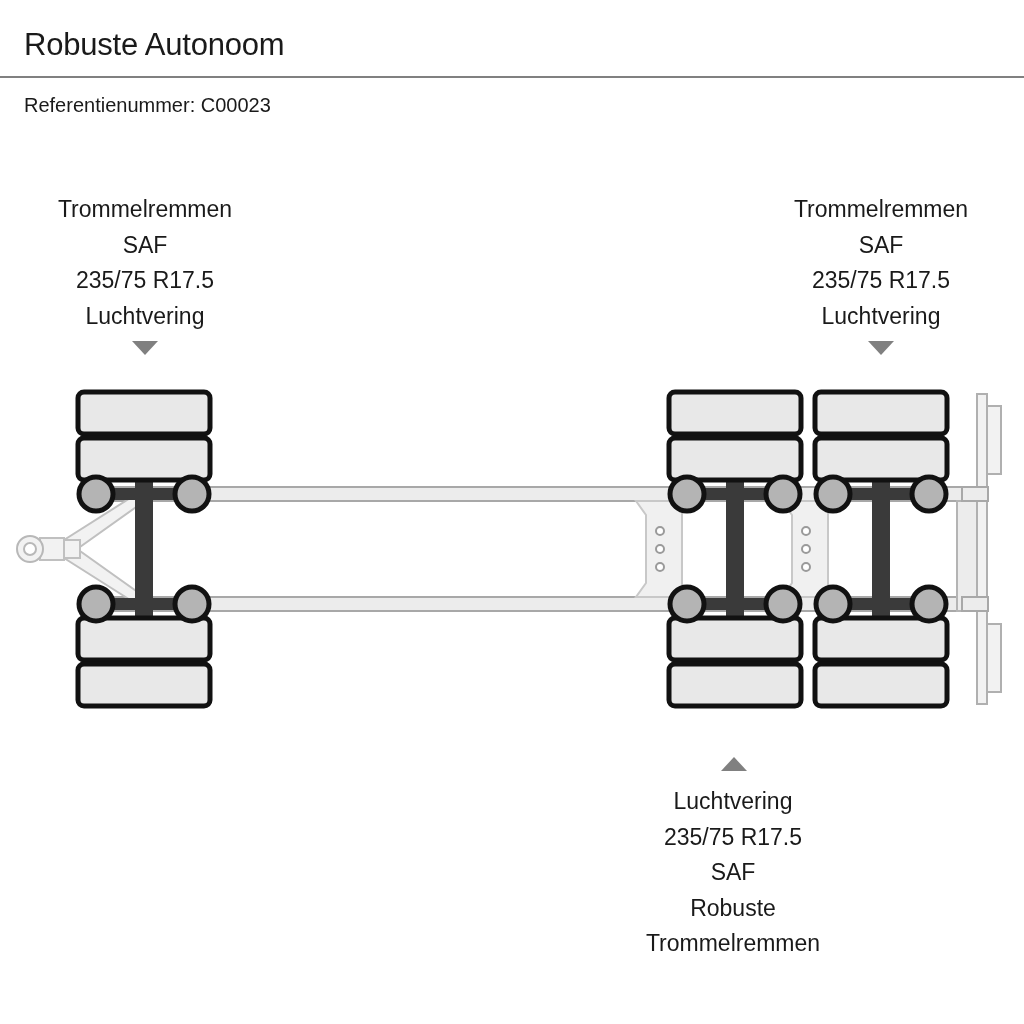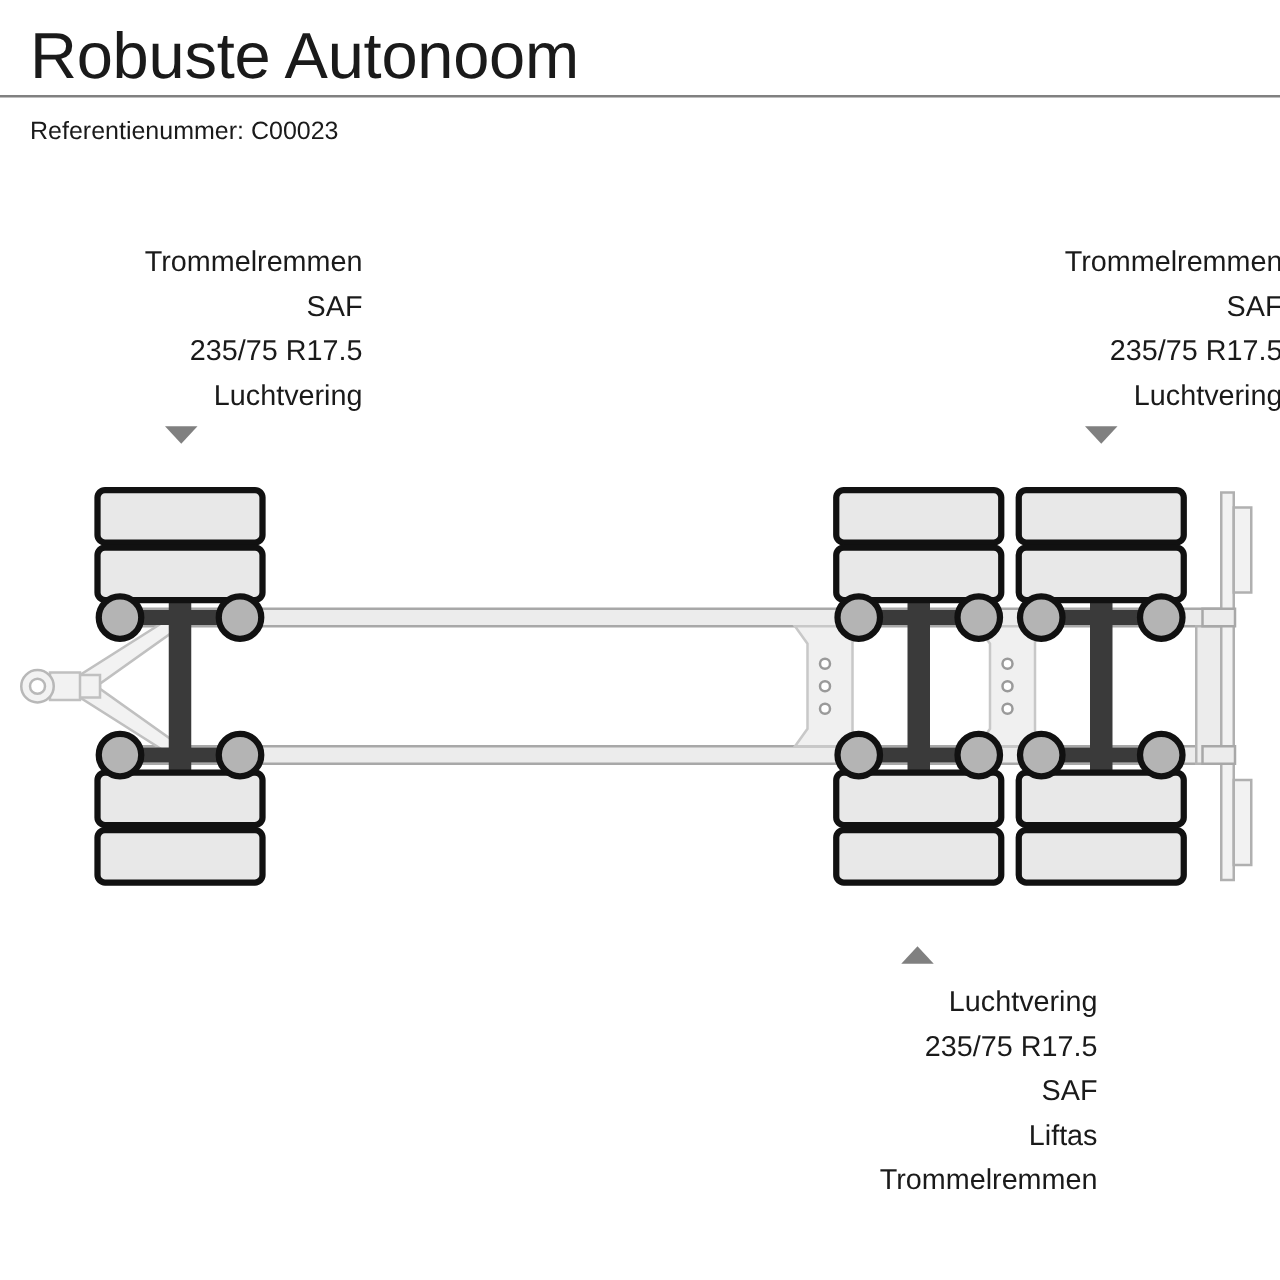--- a/index.html
+++ b/index.html
@@ -20,21 +20,21 @@
   #header {
     position: absolute;
     left: 0; top: 0;
     width: 1024px;
     height: 78px;
   }
   #page-title {
     position: absolute;
     left: 24px;
     top: 22px;
-    font-size: 52px;
+    font-size: 31px;
     font-weight: 400;
     letter-spacing: -0.2px;
     color: #1a1a1a;
     line-height: 46px;
     white-space: nowrap;
   }
   #header-divider {
     position: absolute;
     left: 0;
     top: 76px;
@@ -57,21 +57,21 @@
 
   
   .annotation {
     position: absolute;
     text-align: center;
     font-size: 23px;
     line-height: 35.5px;
     color: #1a1a1a;
     white-space: nowrap;
   }
-  .annotation .line { display: block; text-align: right; }
+  .annotation .line { display: block; }
 
   #label-front {
     left: 0px;
     top: 192px;
     width: 290px;
   }
   #label-rear-right {
     left: 736px;
     top: 192px;
     width: 290px;
@@ -137,21 +137,21 @@
   <span class="line">235/75 R17.5</span>
   <span class="line">Luchtvering</span>
 </div>
 <div class="tri tri-down" id="tri-rear"></div>
 
 <div class="tri tri-up" id="tri-bottom"></div>
 <div class="annotation" id="label-bottom">
   <span class="line">Luchtvering</span>
   <span class="line">235/75 R17.5</span>
   <span class="line">SAF</span>
-  <span class="line">Liftas</span>
+  <span class="line">Robuste</span>
   <span class="line">Trommelremmen</span>
 </div>
 
 <div id="diagram">
 <svg width="1024" height="360" viewBox="0 0 1024 360" xmlns="http://www.w3.org/2000/svg">
 
   <g>
 
     <rect x="96" y="117" width="880" height="14" fill="#ececec" stroke="#a8a8a8" stroke-width="2"></rect>
     <rect x="96" y="227" width="880" height="14" fill="#ececec" stroke="#a8a8a8" stroke-width="2"></rect>

